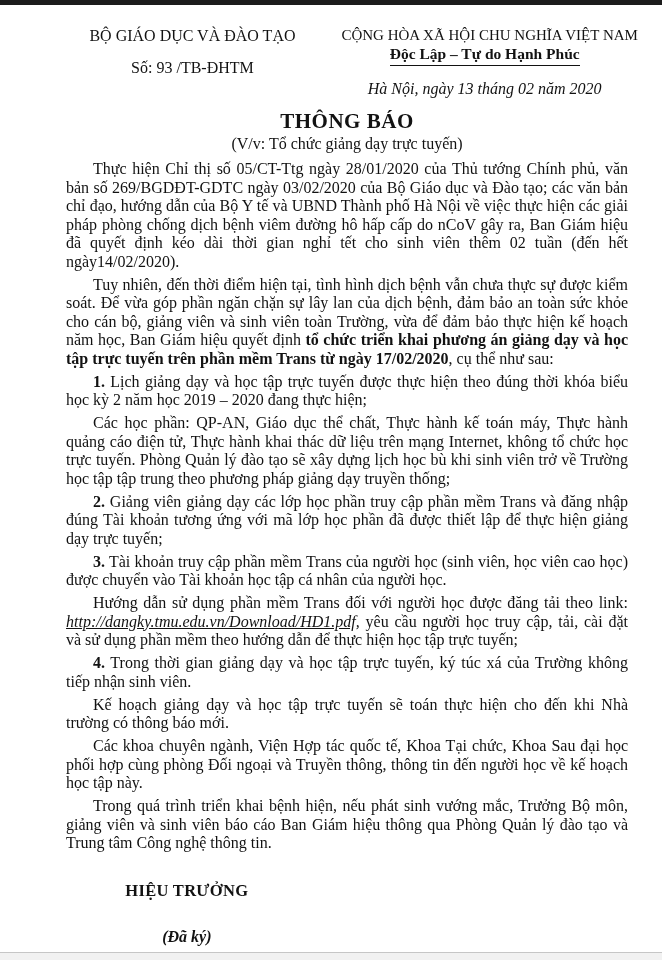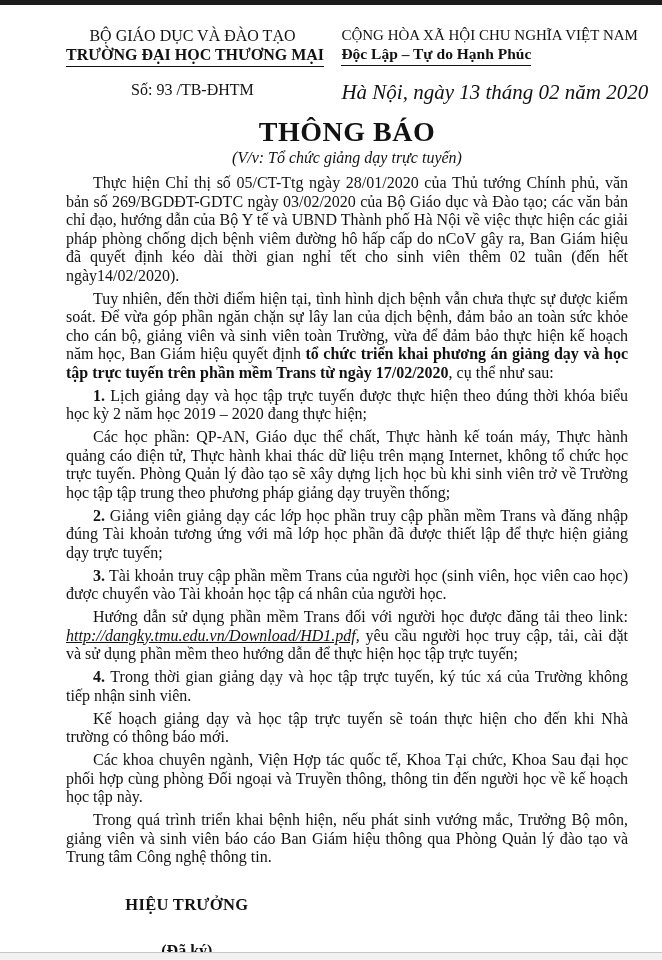--- a/index.html
+++ b/index.html
@@ -17,64 +17,63 @@
   }
   .bottombar {
     position:absolute; bottom:0; left:0; width:662px; height:8px;
     background:#f1f1f1; border-top:1px solid #c6c6c6;
     box-sizing:border-box;
   }
   .page { padding:27px 34px 0 66px; }
 
   .header { display:flex; justify-content:space-between; }
   .header-left  { width:45%; text-align:center; }
-  .header-right { width:51%; text-align:left; }
+  .header-right { width:51%; text-align:center; }
   .hl1 { font-size:16px; white-space:nowrap; }
   .hl2 { font-size:16px; font-weight:bold; margin-top:1px; white-space:nowrap; }
   .hr1 { font-size:15px; white-space:nowrap; }
   .hr2 { font-size:15.5px; font-weight:bold; margin-top:1px; white-space:nowrap; }
   .u { display:inline-block; border-bottom:1.5px solid #121212; padding-bottom:2px; }
   .doc-number { margin-top:14px; font-size:16px; }
-  .date-line  { margin-top:14px; font-size:21px; font-style:italic; white-space:nowrap; }
+  .date-line  { margin-top:14px; font-size:16px; font-style:italic; white-space:nowrap; }
 
   .title {
-    text-align:center; font-weight:bold; font-size:28px;
+    text-align:center; font-weight:bold; font-size:21px;
     margin-top:11px; letter-spacing:0.5px;
   }
-  .subtitle { text-align:center; font-style:italic; font-size:16px; margin-top:1px; }
+  .subtitle { text-align:center; font-size:16px; margin-top:1px; }
 
   .body-text { margin-top:7px; }
   .para {
     font-size:16px; line-height:18.5px;
     text-align:justify; text-indent:27px;
     margin:0 0 4.5px 0;
   }
   .para b { font-weight:bold; }
   .link { font-style:italic; text-decoration:underline; cursor:pointer; }
 
   .footer { display:flex; margin-top:28px; }
   .recipients { width:57%; font-size:14.5px; }
   .recipients-title { font-weight:bold; font-style:italic; font-size:15.5px; margin-left:30px; margin-bottom:3px; }
   .recipient-line { line-height:19.5px; }
   .recipient-note { font-style:italic; }
   .signature { width:43%; text-align:center; }
   .sig-title { font-weight:bold; font-size:16.5px; letter-spacing:0.3px; }
-  .sig-signed { font-weight:bold; font-size:16px; margin-top:27px; }
+  .sig-signed { font-weight:bold; font-style:italic; font-size:16px; margin-top:27px; }
 </style>
 </head>
 <body>
 
 <div class="topbar"></div>
 
 <div class="page">
 
   <div class="header">
     <div class="header-left">
       <div class="hl1">BỘ GIÁO DỤC VÀ ĐÀO TẠO</div>
-      <div class="hl2"><span class="u">TRƯỜNG ĐẠI HỌC THƯƠNG MẠI</span></div>
       <div class="doc-number">Số: 93 /TB-ĐHTM</div>
     </div>
     <div class="header-right">
       <div class="hr1">CỘNG HÒA XÃ HỘI CHU NGHĨA VIỆT NAM</div>
       <div class="hr2"><span class="u">Độc Lập – Tự do   Hạnh Phúc</span></div>
       <div class="date-line">Hà Nội, ngày  13  tháng 02  năm 2020</div>
     </div>
   </div>
 
   <div class="title">THÔNG BÁO</div>

